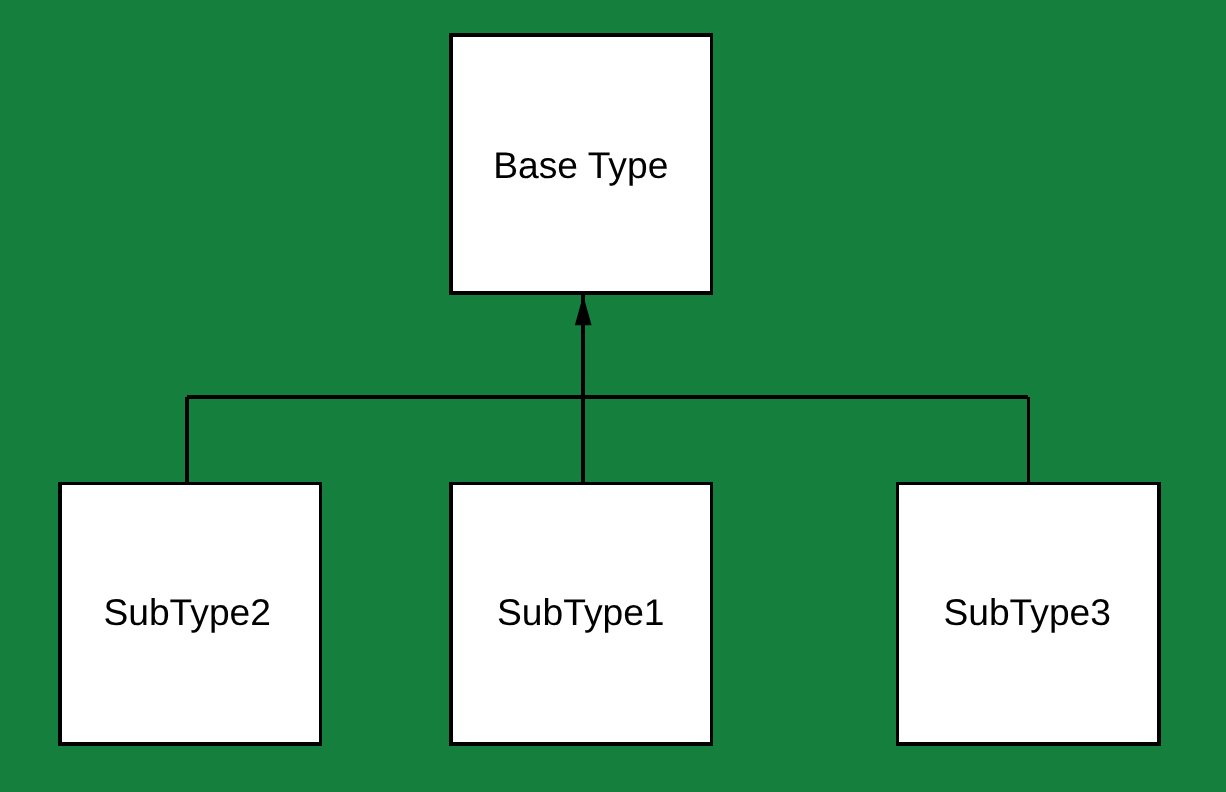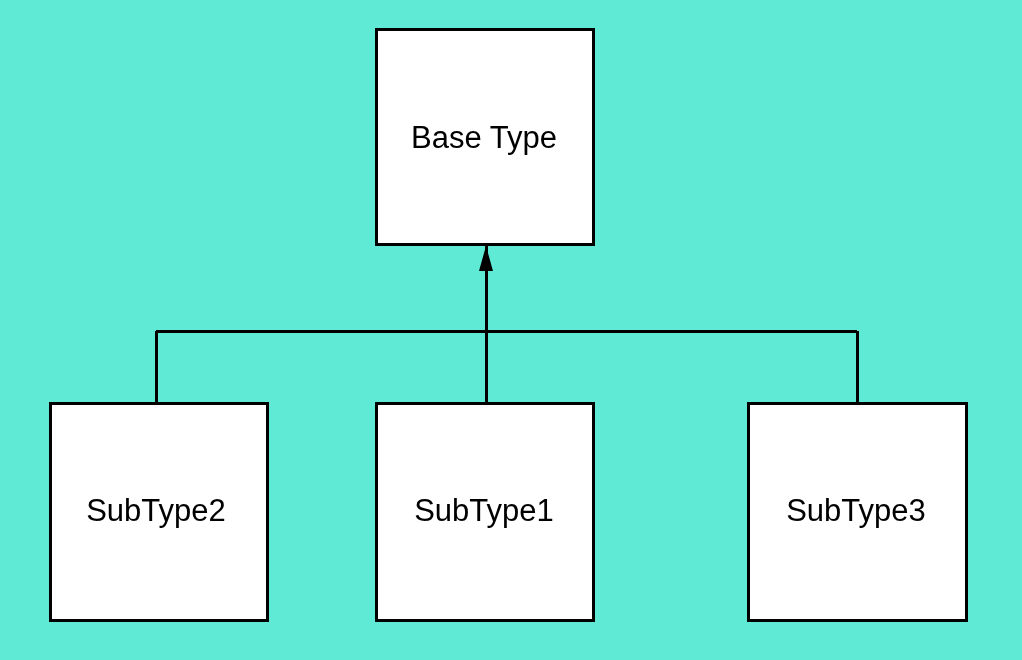--- a/index.html
+++ b/index.html
@@ -5,21 +5,21 @@
 <style>
   html, body {
     margin: 0;
     padding: 0;
     background: #ffffff;
   }
   #canvas {
     position: relative;
     width: 1022px;
     height: 660px;
-    background: #5eead4;
+    background: #15803d;
     overflow: hidden;
     font-family: "Liberation Sans", sans-serif;
   }
   #diagram-svg {
     position: absolute;
     left: 0;
     top: 0;
     width: 1022px;
     height: 660px;
     display: block;

